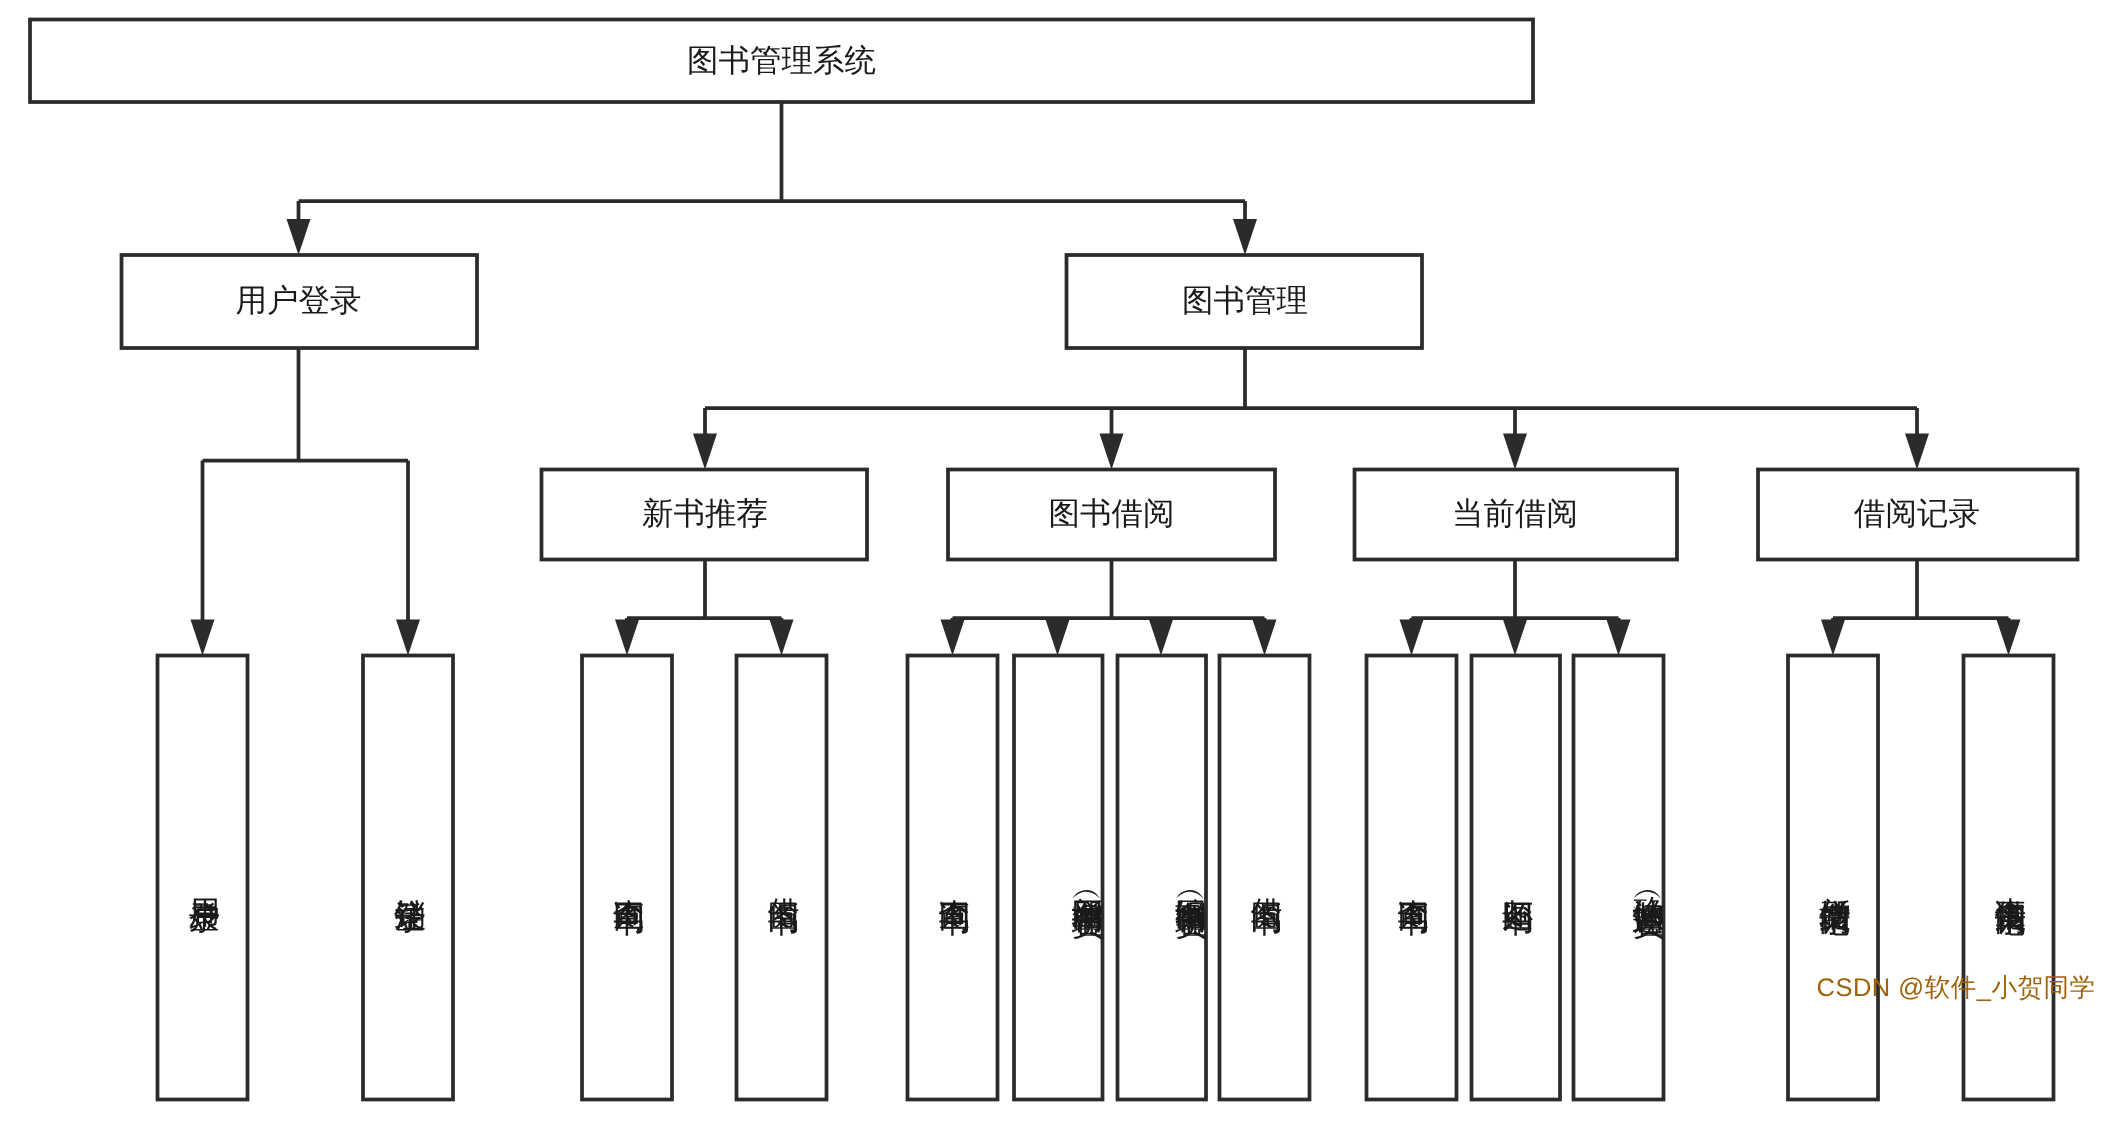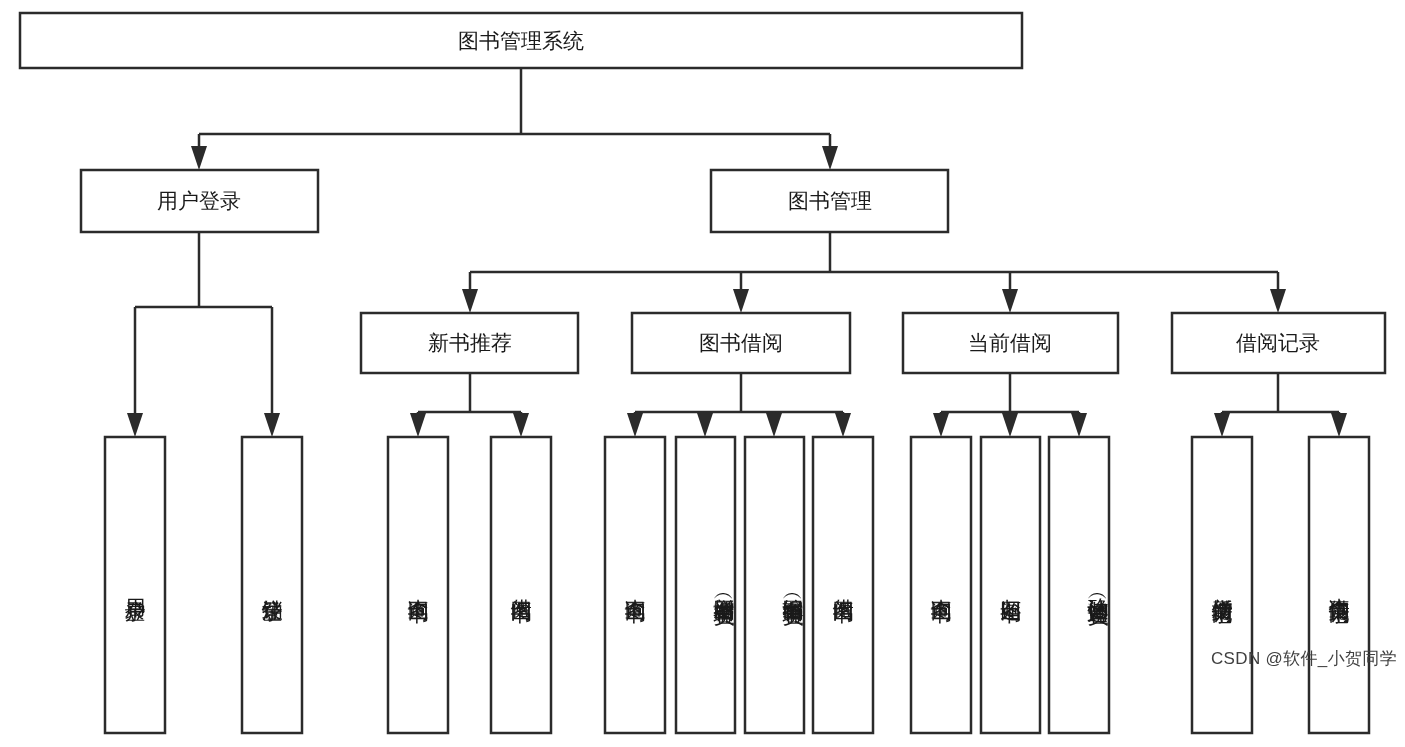--- a/index.html
+++ b/index.html
@@ -66,21 +66,21 @@
     letter-spacing: 0.06em;
     box-sizing: border-box;
     pointer-events: none;
   }
   .watermark {
     position: absolute;
     right: 8px;
     bottom: 6px;
     font-family: "Liberation Sans", "DejaVu Sans", sans-serif;
     font-size: 17px;
-    color: #404040;
+    color: #a16207;
     letter-spacing: 0.02em;
     white-space: pre;
   }
 </style>
 </head>
 <body>
 
 <div id="diagram-root">
 
   <svg class="diagram-svg" viewBox="0 0 1405 747">

